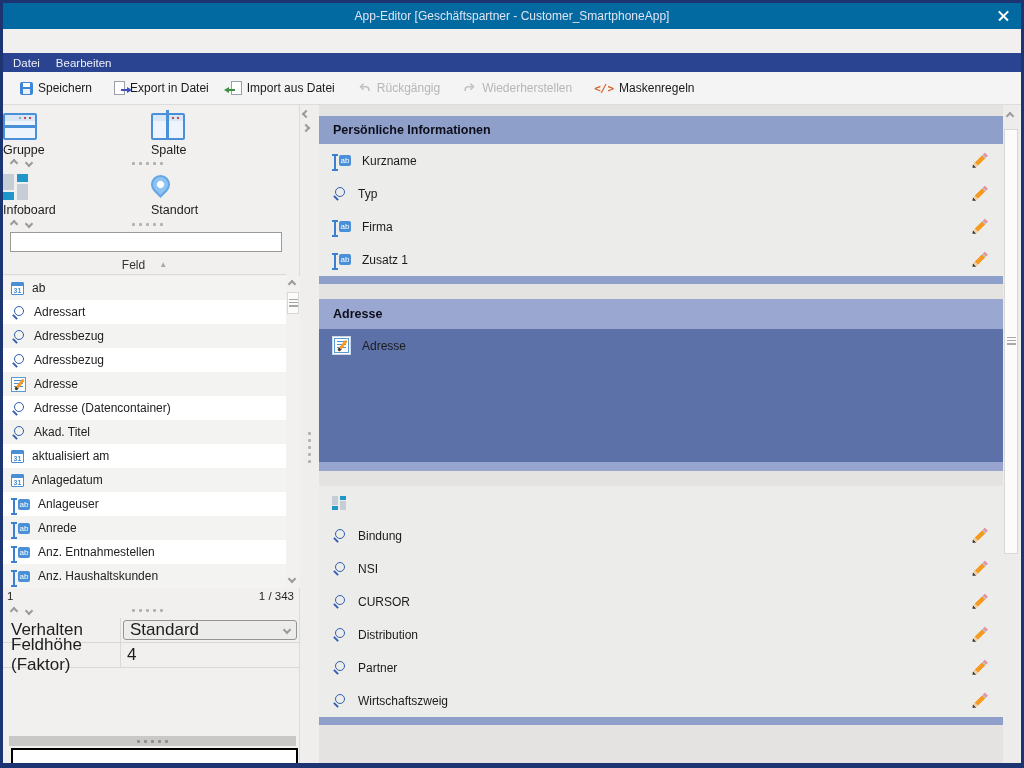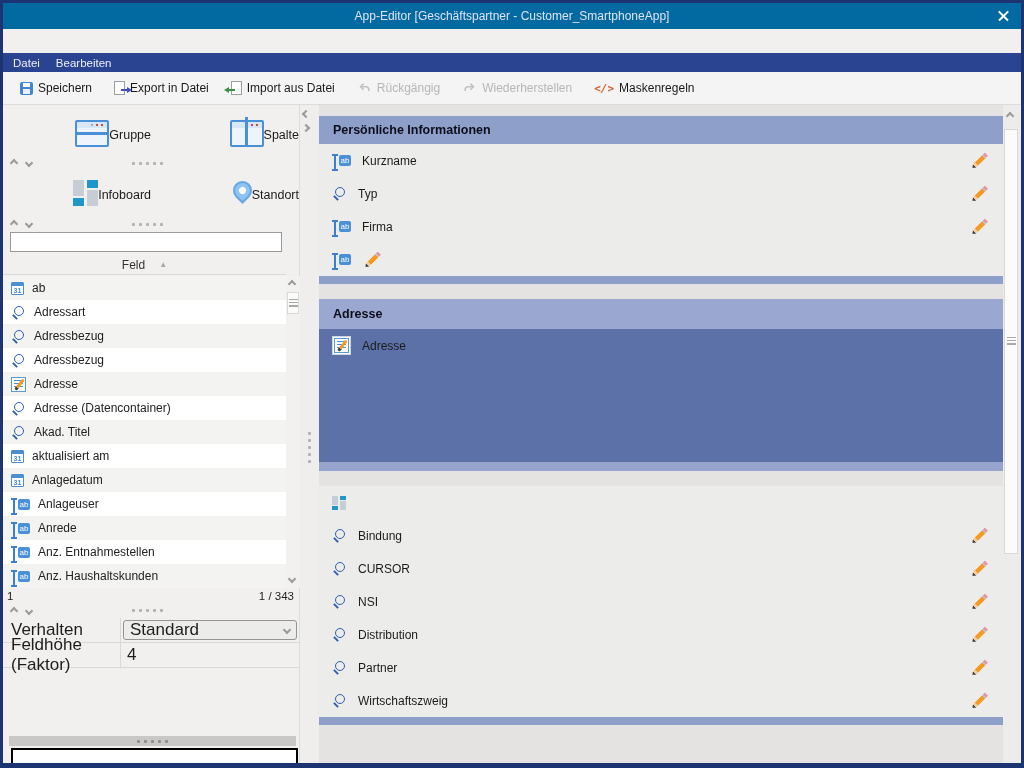--- a/index.html
+++ b/index.html
@@ -34,21 +34,21 @@
   .canvas{position:relative;width:684px;background:#e4e3e1;overflow:hidden;}
   .vscroll{position:relative;width:17px;background:#ececeb;}
   
   .chev{display:inline-block;width:6px;height:6px;border-top:2px solid #9b9b9b;border-right:2px solid #9b9b9b;}
   .chev.up{transform:rotate(-45deg);} .chev.down{transform:rotate(135deg);}
   .chev.left{transform:rotate(-135deg);} .chev.right{transform:rotate(45deg);}
   .dotsh{width:36px;height:5px;background-image:radial-gradient(circle,#b3b2b0 1.3px,transparent 1.8px);background-size:7px 5px;}
   .dotsv{width:5px;height:36px;background-image:radial-gradient(circle,#b3b2b0 1.3px,transparent 1.8px);background-size:5px 7px;}
   
   .palette-row{position:absolute;left:0;right:0;display:flex;}
-  .pal-item{width:148px;display:flex;flex-direction:row;align-items:center;justify-content:flex-end;cursor:pointer;}
+  .pal-item{width:148px;display:flex;flex-direction:column;align-items:flex-start;justify-content:flex-end;cursor:pointer;}
   .pal-item .plabel{font-size:12.5px;color:#1b1b1b;margin-top:3px;}
   .pal-split{position:absolute;left:0;right:0;height:12px;display:flex;align-items:center;}
   .pal-split .chevs{margin-left:8px;display:flex;gap:9px;}
   .pal-split .dotsh{position:absolute;left:127px;}
   .ic-group,.ic-column{width:34px;height:27px;border:2px solid #4a90d9;border-radius:2px;background:#eef4fb;position:relative;}
   .ic-group::before,.ic-column::before{content:"";position:absolute;top:0;left:0;right:0;height:6px;
     background:radial-gradient(circle at calc(100% - 5px) 3px,#c0504d 1.2px,transparent 1.6px),
                radial-gradient(circle at calc(100% - 10px) 3px,#c0504d 1.2px,transparent 1.6px),
                radial-gradient(circle at calc(100% - 15px) 3px,#a9a9a9 1.2px,transparent 1.6px),#d7e7f7;}
   .ic-group::after{content:"";position:absolute;left:-2px;right:-2px;top:10px;height:3px;background:#4a90d9;}
@@ -339,20 +339,21 @@
               <span class="slabel">Typ</span>
               <span class="ic-pencil"></span>
             </div>
           <div class="srow">
               <span class="ic-tf"></span>
               <span class="slabel">Firma</span>
               <span class="ic-pencil"></span>
             </div>
           <div class="srow">
               <span class="ic-tf"></span>
+              <span class="slabel">Zusatz 1</span>
               <span class="ic-pencil"></span>
             </div>
         </div>
         <div class="sec-foot"></div>
       </div>
 
       <div class="section" style="top:194px;">
         <div class="sec-head sel">
             <span>Adresse</span>
           </div>
@@ -372,26 +373,26 @@
           <div class="srow">
               <span class="ic-board-sm"></span>
             </div>
           <div class="srow">
               <span class="ic-mag"></span>
               <span class="slabel">Bindung</span>
               <span class="ic-pencil"></span>
             </div>
           <div class="srow">
               <span class="ic-mag"></span>
+              <span class="slabel">NSI</span>
+              <span class="ic-pencil"></span>
+            </div>
+          <div class="srow">
+              <span class="ic-mag"></span>
               <span class="slabel">CURSOR</span>
-              <span class="ic-pencil"></span>
-            </div>
-          <div class="srow">
-              <span class="ic-mag"></span>
-              <span class="slabel">NSI</span>
               <span class="ic-pencil"></span>
             </div>
           <div class="srow">
               <span class="ic-mag"></span>
               <span class="slabel">Distribution</span>
               <span class="ic-pencil"></span>
             </div>
           <div class="srow">
               <span class="ic-mag"></span>
               <span class="slabel">Partner</span>

